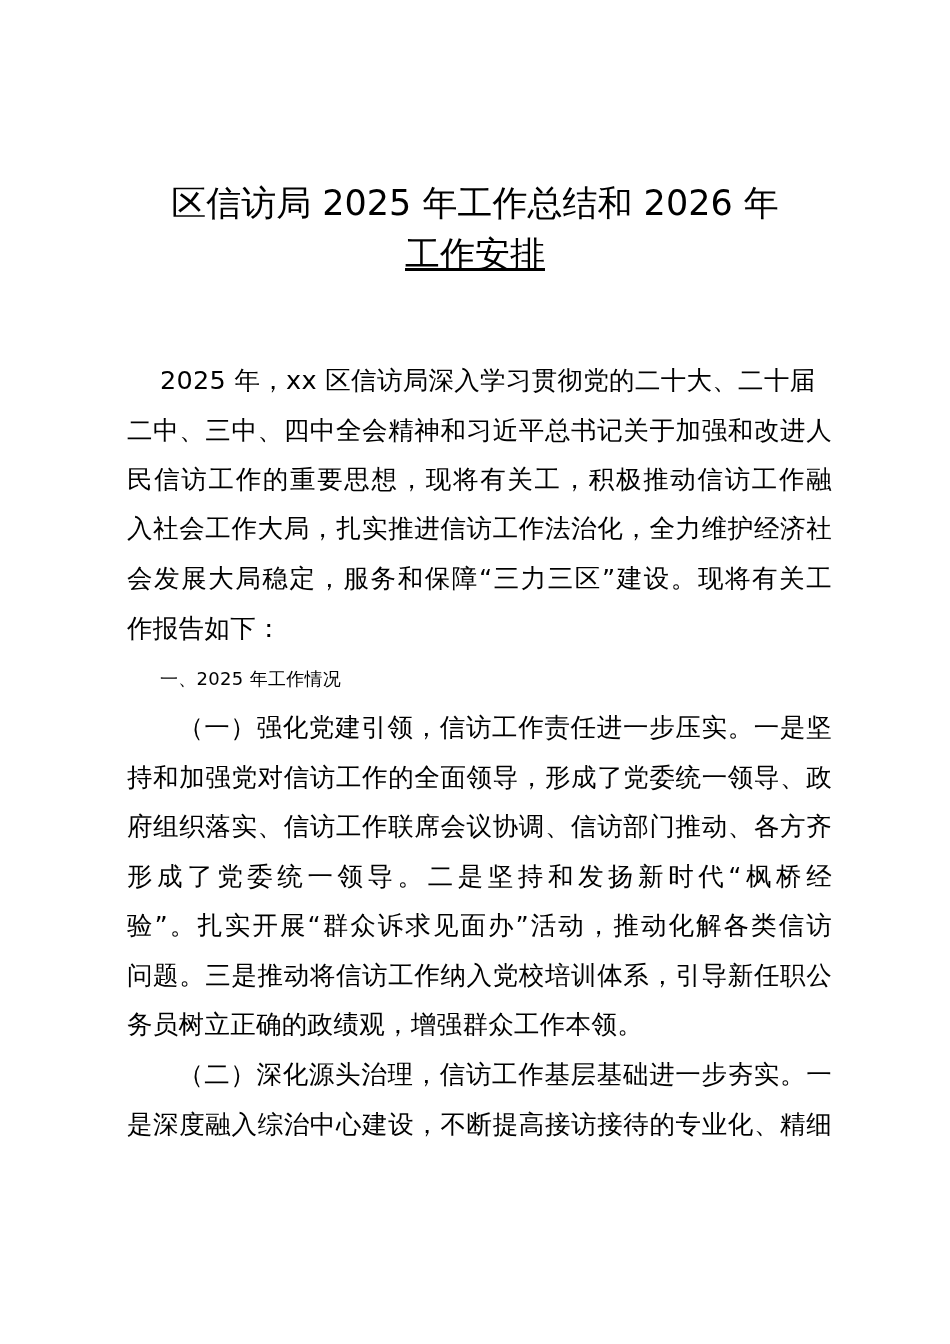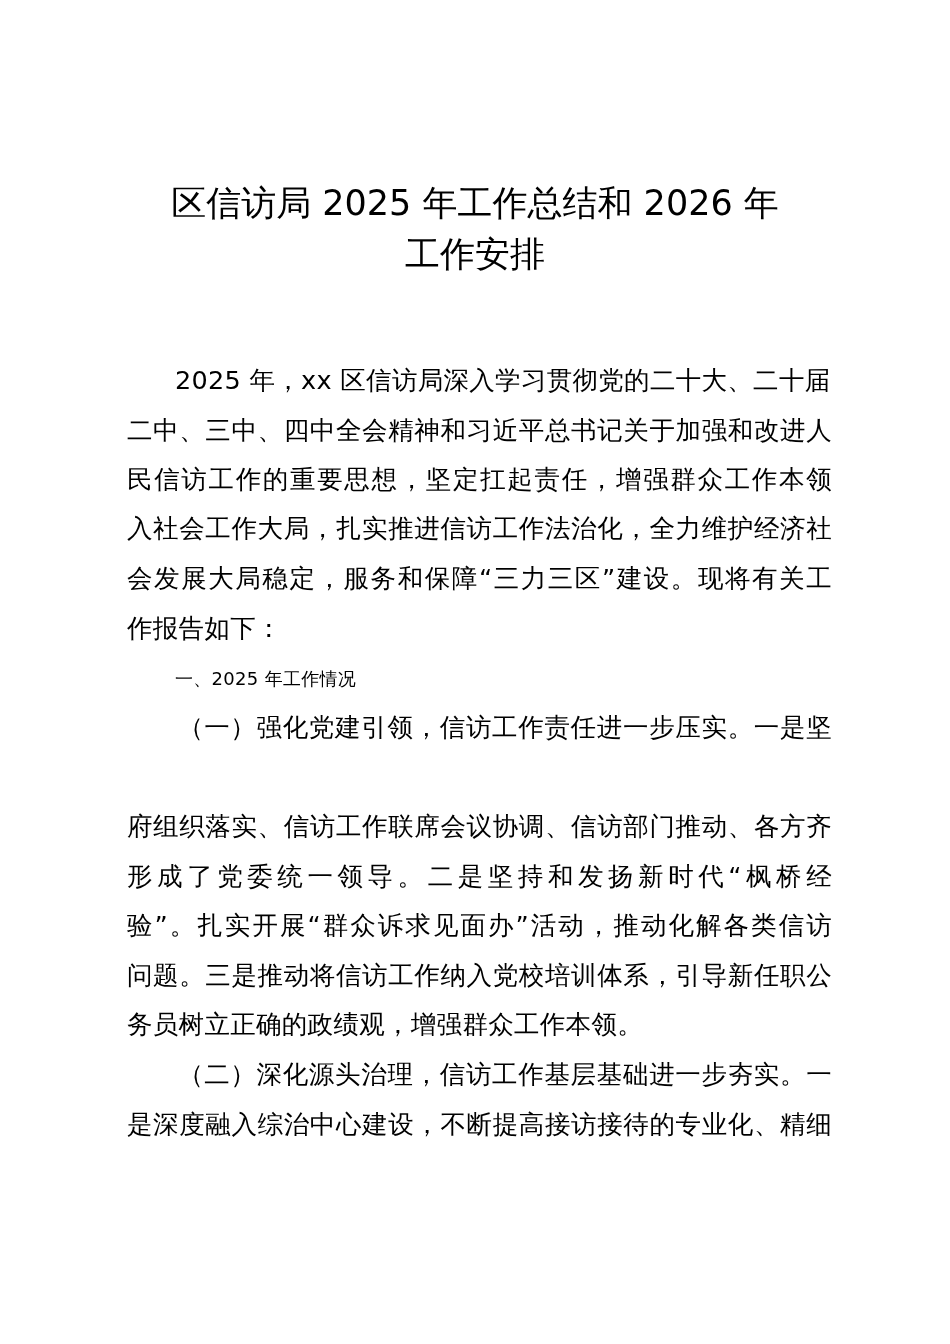--- a/index.html
+++ b/index.html
@@ -2,48 +2,49 @@
 <html><head>
   <meta charset="utf-8">
   <style>
     html, body { margin: 0; padding: 0; background: #ffffff; }
     body { width: 950px; height: 1344px; position: relative; overflow: hidden;
            font-family: "DejaVu Sans", "Liberation Sans", sans-serif; color: #000000; }
     .page { position: absolute; left: 0; top: 0; width: 950px; height: 1344px; background: #ffffff; margin-top: 24px; }
     .title { position: absolute; left: 0; width: 950px; text-align: center;
              font-size: 35px; line-height: 48px; letter-spacing: 0px; }
     .title.l1 { top: 155px; }
-    .title.l2 { top: 206px; }
+    .title.l2 { top: 206px; text-decoration: underline; }
     .line { position: absolute; left: 127px; width: 705px; font-size: 25.5px; line-height: 34px;
             white-space: nowrap; letter-spacing: 0.3px; }
     .line.justify { text-align: justify; text-align-last: justify; }
-    .indent { left: 175px; width: 654px; }
+    .indent { left: 160px; width: 654px; }
     .bold { font-weight: normal; }
     .head-plain { font-size: 18px; }
   </style>
 </head>
 <body>
 
 <div class="page">
 
   <div class="title l1">区信访局 2025 年工作总结和 2026 年</div>
   <div class="title l2">工作安排</div>
 
   <div class="line indent justify" style="top:339px">2025 年，xx 区信访局深入学习贯彻党的二十大、二十届</div>
   <div class="line justify" style="top:389px">二中、三中、四中全会精神和习近平总书记关于加强和改进人</div>
-  <div class="line justify" style="top:438px">民信访工作的重要思想，坚定扛起责任，增强群众工作本领</div>
+  <div class="line justify" style="top:438px">民信访工作的重要思想，现将有关工，积极推动信访工作融</div>
   <div class="line justify" style="top:487px">入社会工作大局，扎实推进信访工作法治化，全力维护经济社</div>
   <div class="line justify" style="top:537px">会发展大局稳定，服务和保障“三力三区”建设。现将有关工</div>
   <div class="line" style="top:587px">作报告如下：</div>
 
   <div class="line indent head-plain" style="top:638px">一、2025 年工作情况</div>
 
   <div class="line justify" style="top:686px; left:178px; width:654px">
     <span class="bold">（一）强化党建引领，信访工作责任进一步压实。</span><span>一是坚</span>
   </div>
+  <div class="line justify" style="top:736px">持和加强党对信访工作的全面领导，形成了党委统一领导、政</div>
   <div class="line justify" style="top:785px">府组织落实、信访工作联席会议协调、信访部门推动、各方齐</div>
   <div class="line justify" style="top:835px">形成了党委统一领导。二是坚持和发扬新时代“枫桥经</div>
   <div class="line justify" style="top:884px">验”。扎实开展“群众诉求见面办”活动，推动化解各类信访</div>
   <div class="line justify" style="top:934px">问题。三是推动将信访工作纳入党校培训体系，引导新任职公</div>
   <div class="line" style="top:983px">务员树立正确的政绩观，增强群众工作本领。</div>
 
   <div class="line justify" style="top:1033px; left:178px; width:654px">
     <span class="bold">（二）深化源头治理，信访工作基层基础进一步夯实。</span><span>一</span>
   </div>
   <div class="line justify" style="top:1083px">是深度融入综治中心建设，不断提高接访接待的专业化、精细</div>

